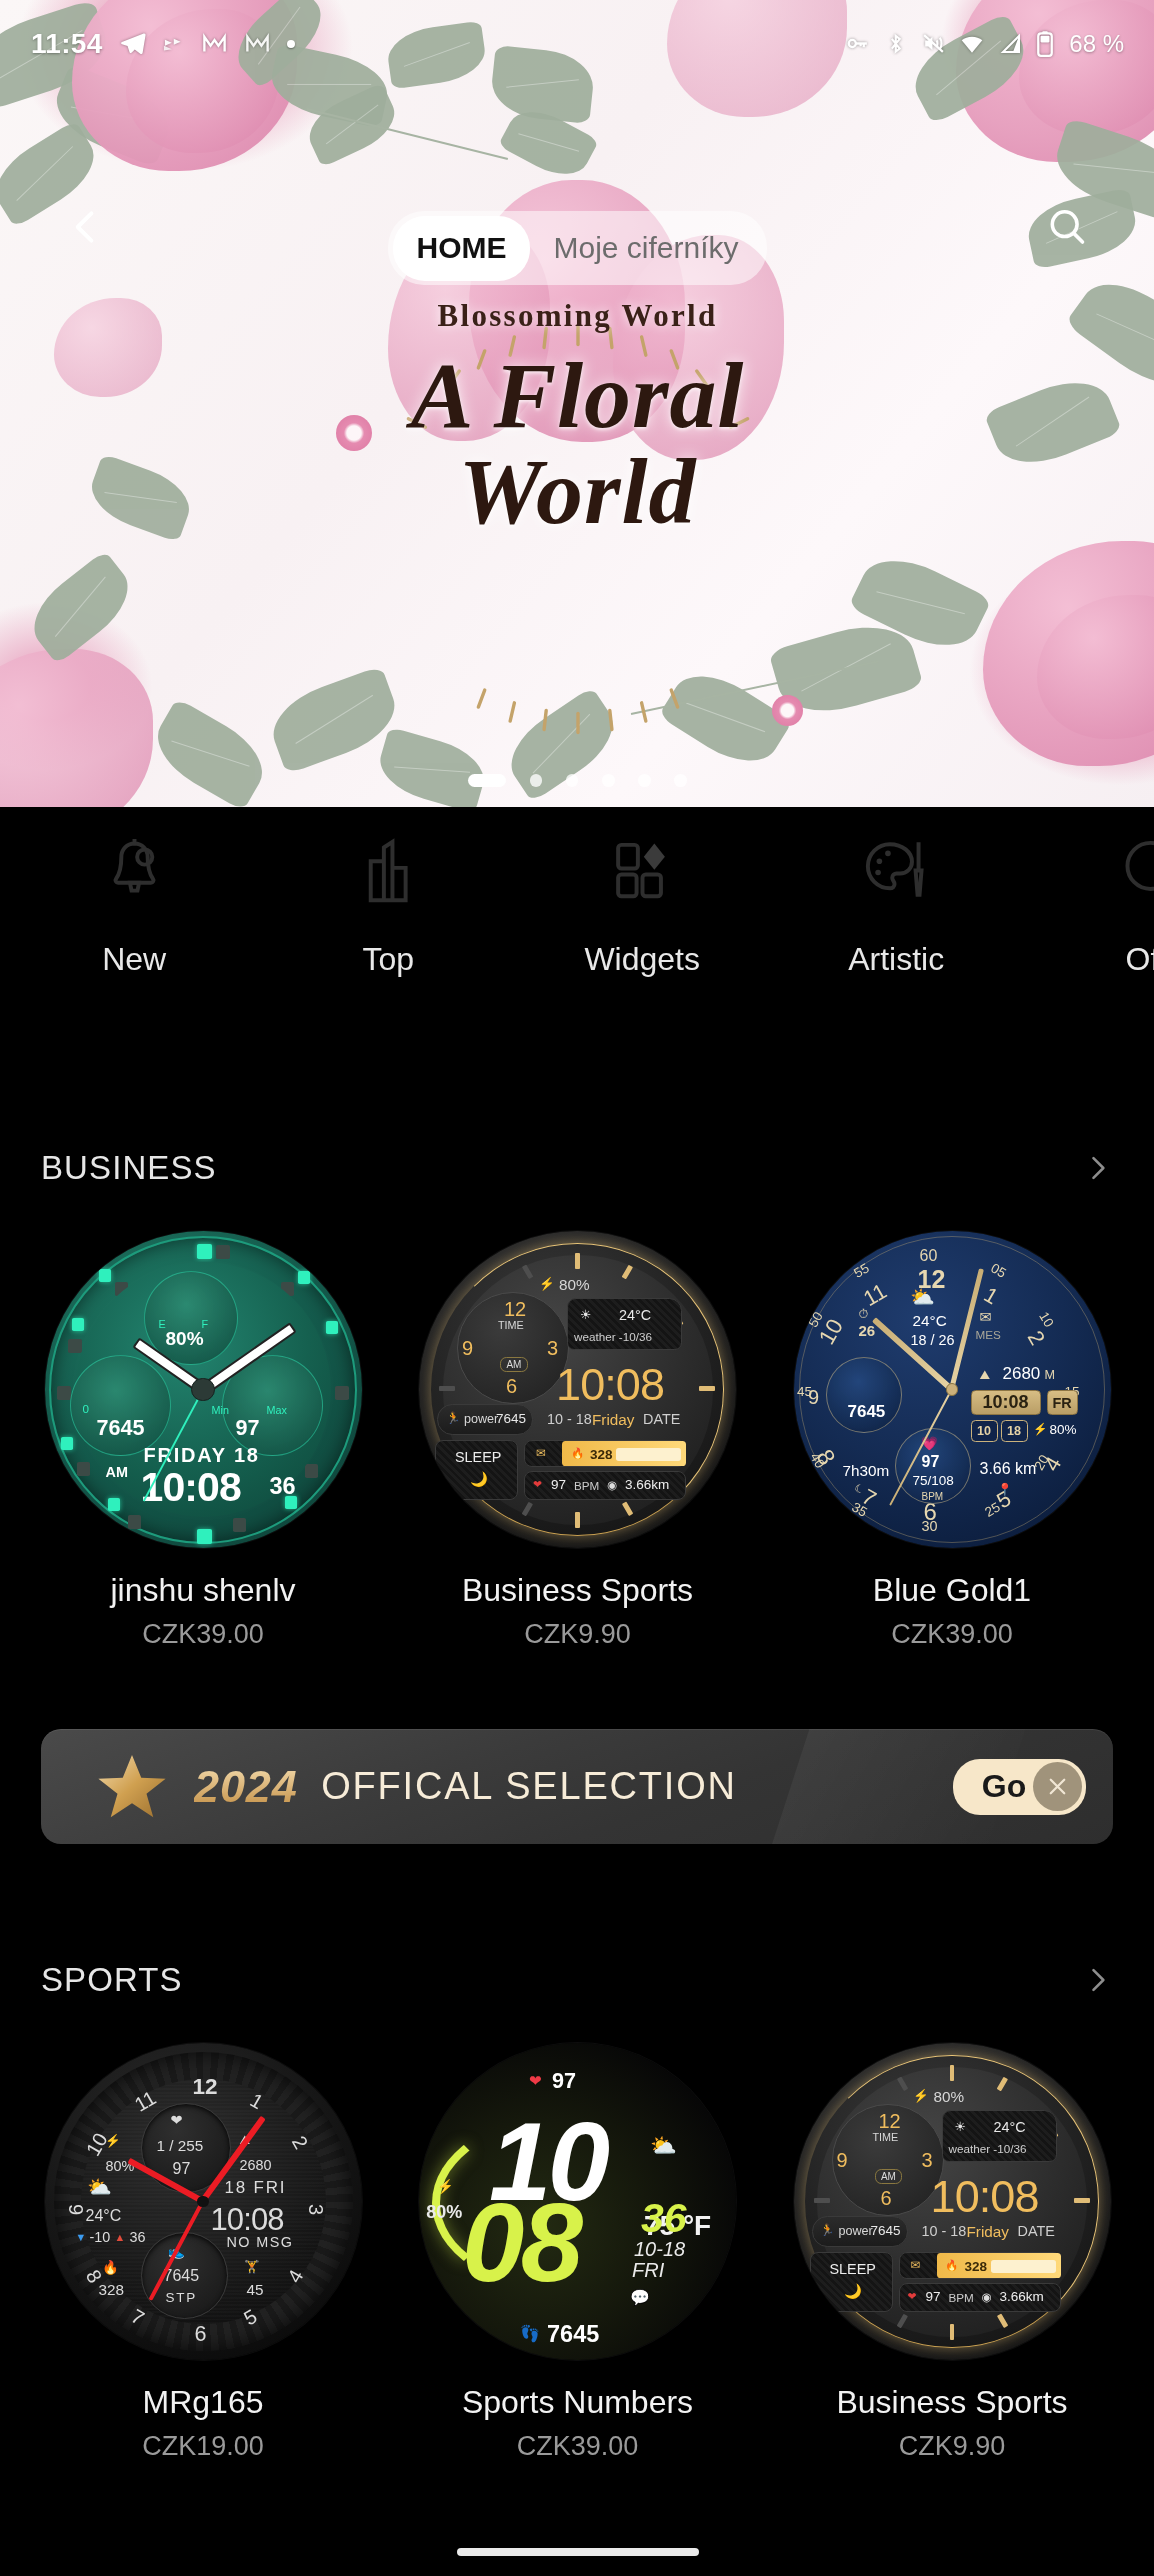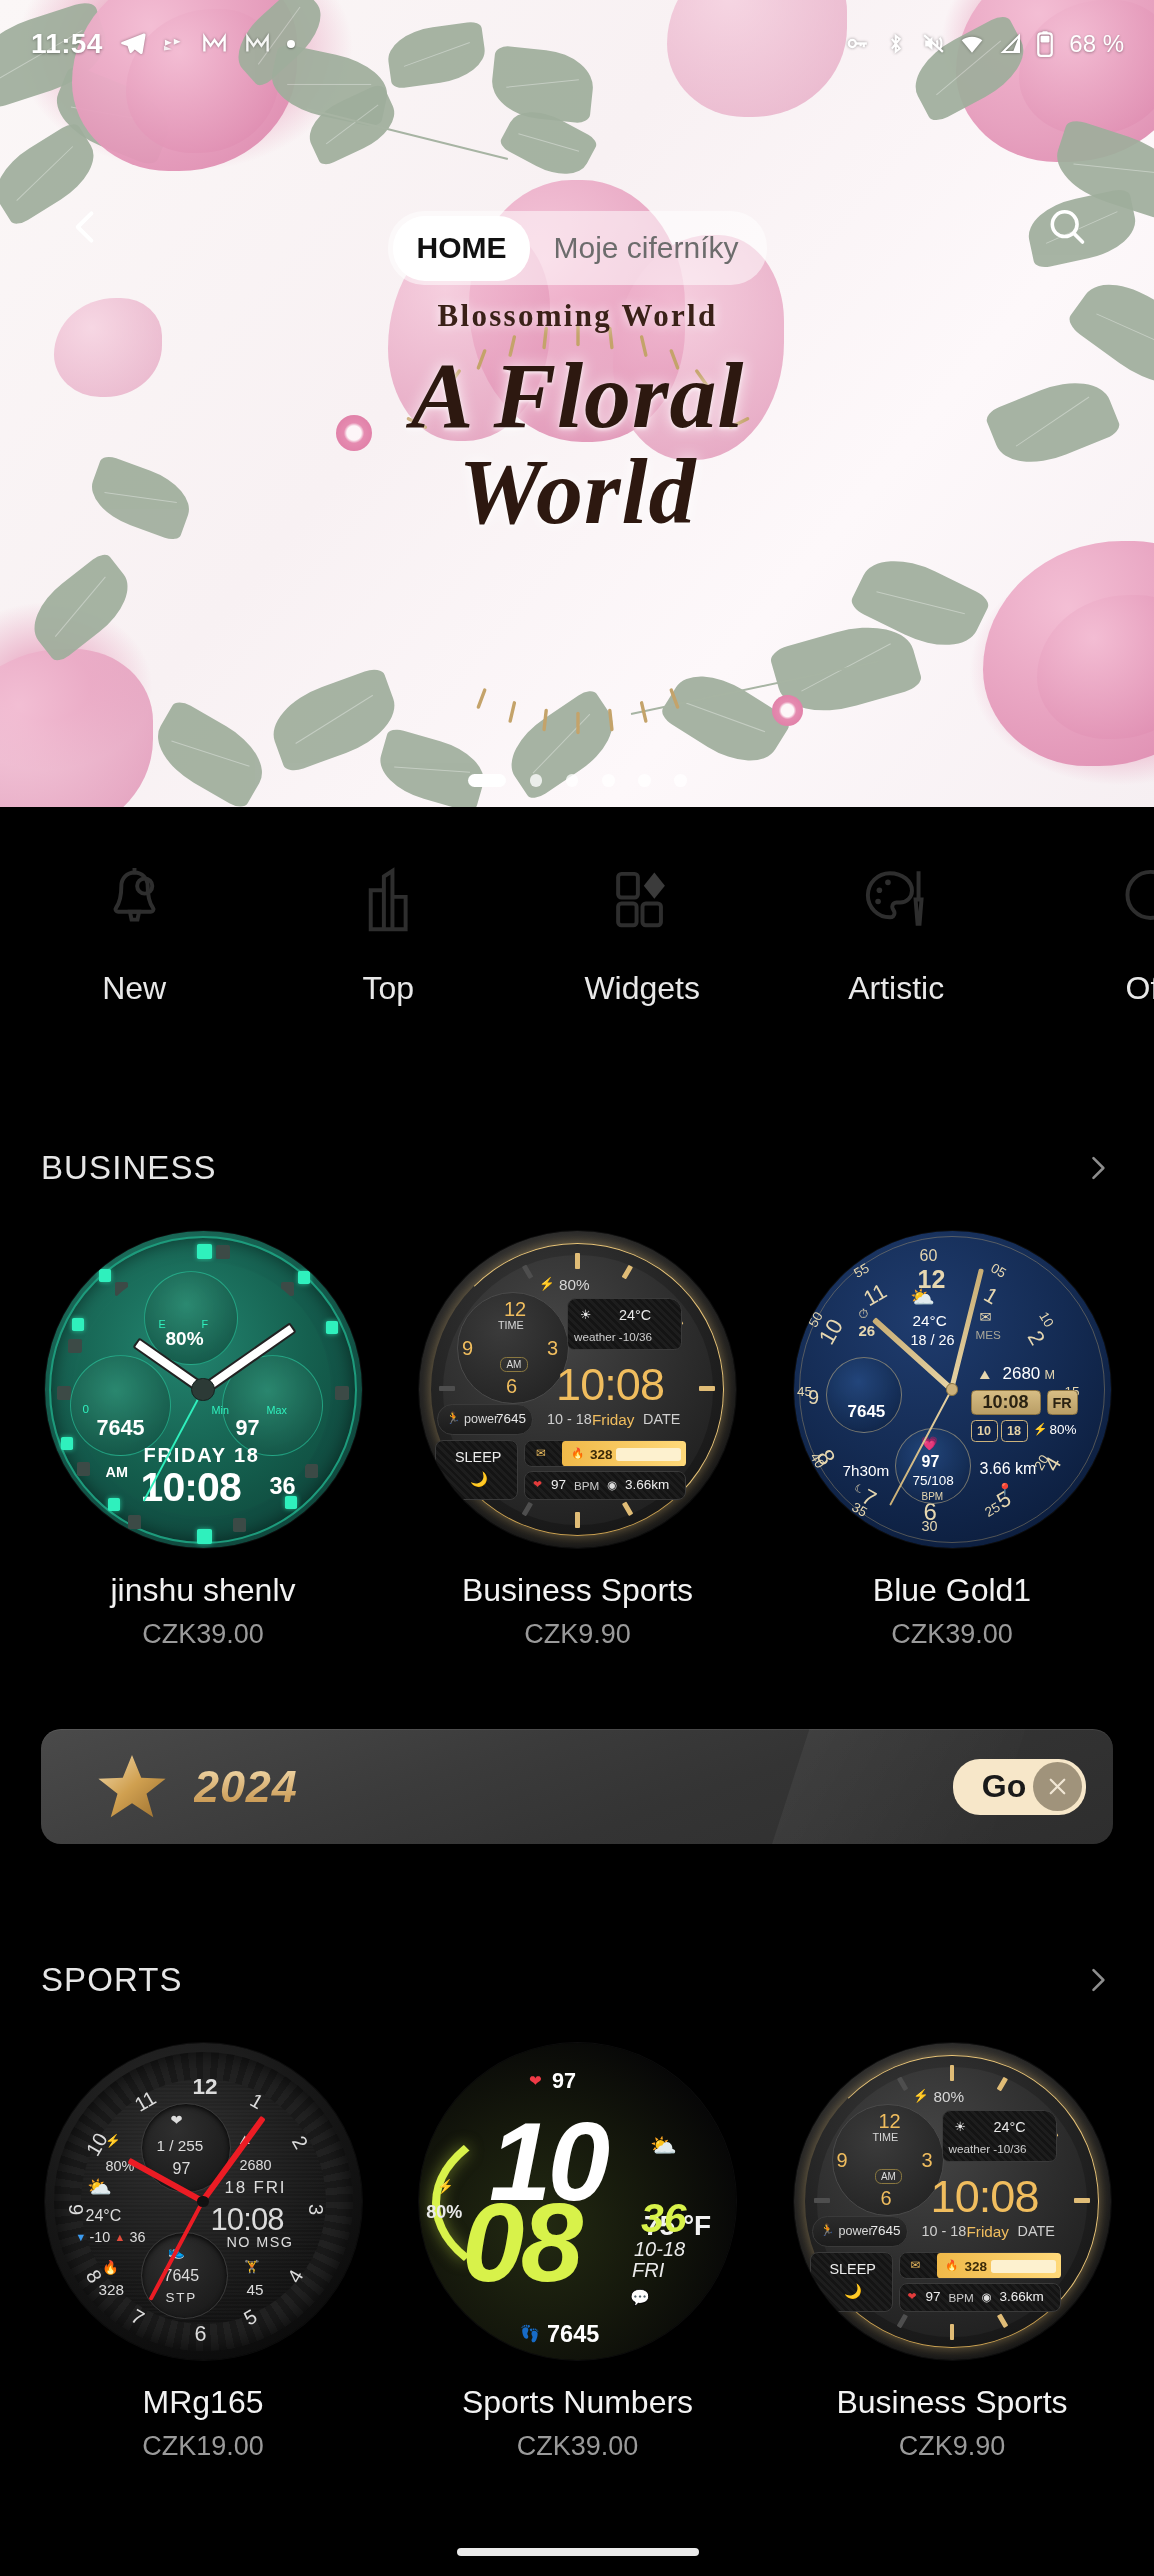--- a/index.html
+++ b/index.html
@@ -153,21 +153,21 @@
     z-index: 30;
   }
   .dot { width: 12.6px; height: 12.6px; border-radius: 50%; background: rgba(255,255,255,0.78); }
   .dot.active { width: 38px; border-radius: 9px; background: #ffffff; }
 
   
   .catnav {
     position: absolute; left: 0; top: 807px;
     width: 1155px; height: 271px;
     display: flex; align-items: flex-start;
-    padding-top: 51px;
+    padding-top: 22px;
     overflow: hidden;
   }
   .cat {
     flex: 0 0 254px;
     display: flex; flex-direction: column; align-items: center;
     cursor: pointer;
   }
   .cat:first-child { margin-left: 7.2px; }
   .cat-ico { width: 87px; height: 87px; display: flex; align-items: center; justify-content: center; }
   .cat-label { margin-top: 25px; font-size: 32px; color: #e8e8e8; white-space: nowrap; }
@@ -835,20 +835,21 @@
     <defs>
       <linearGradient id="stargrad" x1="0" y1="0" x2="1" y2="1">
         <stop offset="0%" stop-color="#f3dcb0"></stop>
         <stop offset="50%" stop-color="#d0a050"></stop>
         <stop offset="100%" stop-color="#9a6e2e"></stop>
       </linearGradient>
     </defs>
     <path fill="url(#stargrad)" d="M12 1.6l3 7.4 7.9.3-6.2 4.9 2.2 7.6L12 17.3l-6.9 4.5 2.2-7.6-6.2-4.9 7.9-.3z"></path>
   </svg>
   <span class="promo-year">2024</span>
+  <span class="promo-text">OFFICAL SELECTION</span>
   <div class="promo-go">
     <span class="promo-go-label">Go</span>
     <div class="promo-close">
       <svg width="27" height="27" viewBox="0 0 24 24">
         <path stroke="#f0e6d4" stroke-width="2" stroke-linecap="round" d="M6 6l12 12M18 6L6 18"></path>
       </svg>
     </div>
   </div>
 </div>
 

